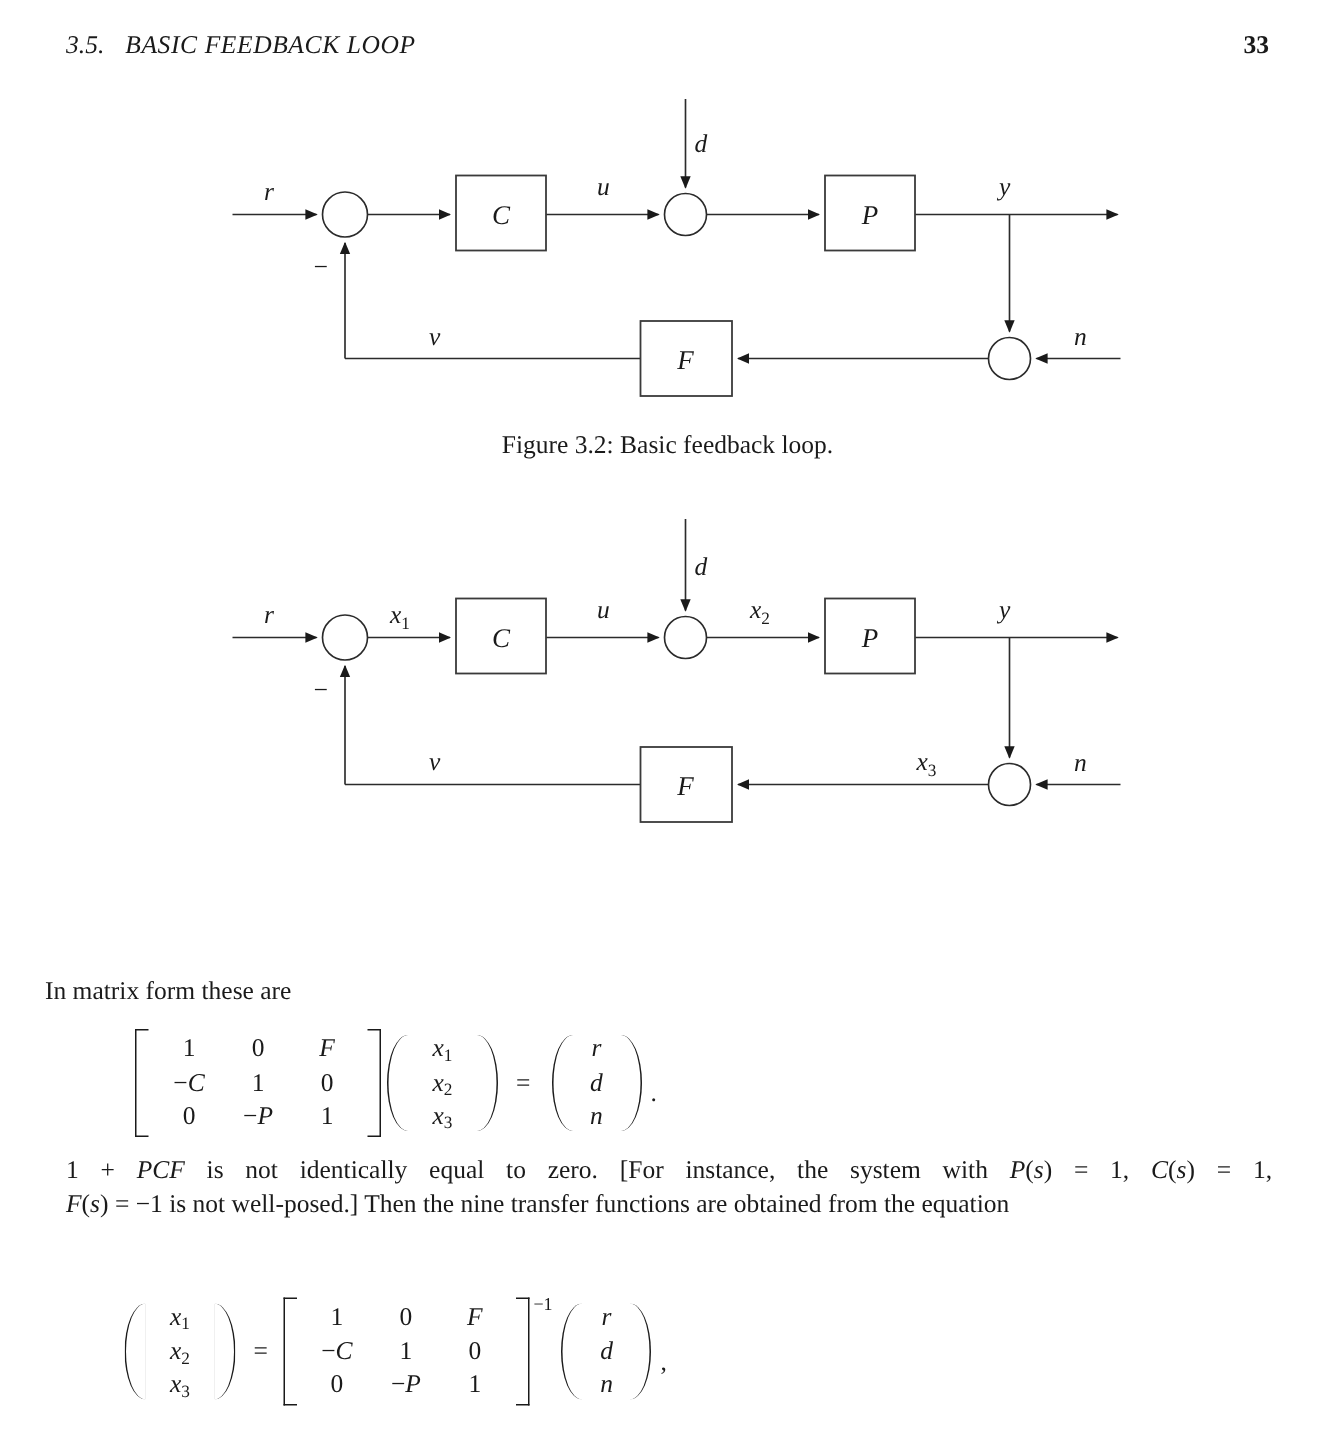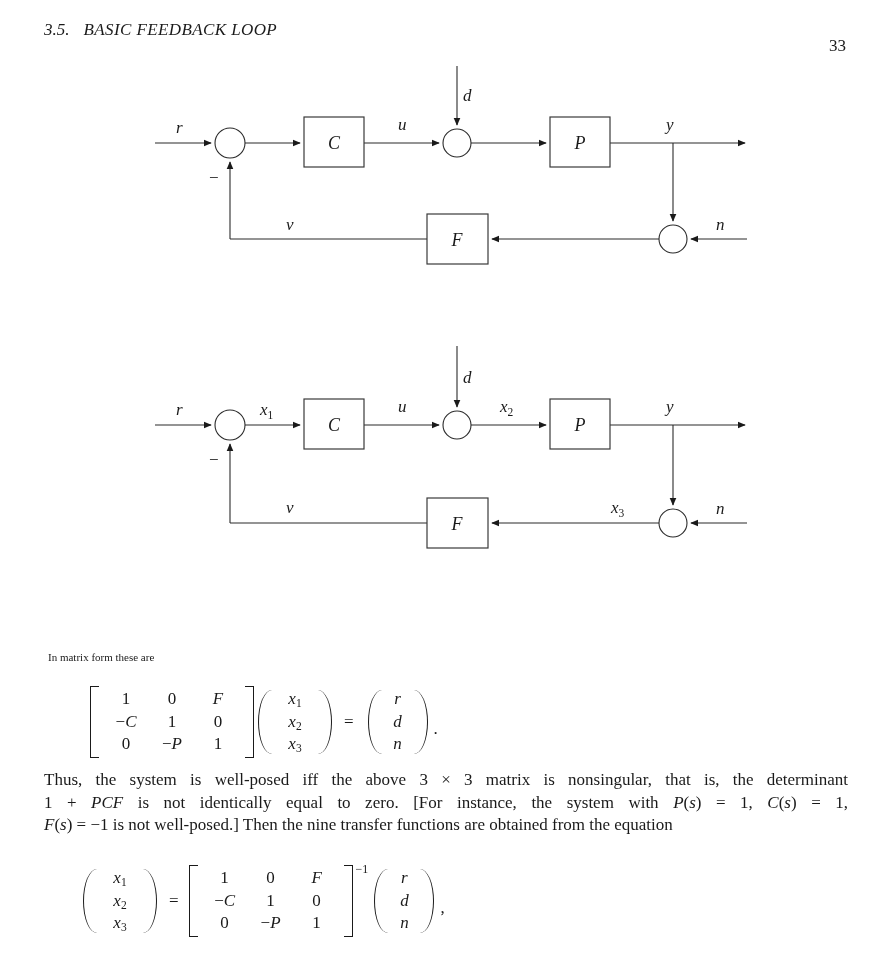--- a/index.html
+++ b/index.html
@@ -5,34 +5,34 @@
   html,body { margin:0; padding:0; background:#ffffff; }
   .canvas {
     position:relative; width:890px; height:956px; background:#ffffff;
     font-family:"Liberation Serif","DejaVu Serif",serif; color:#1a1a1a;
     overflow:hidden;
   }
   
   .header { position:absolute; left:44px; top:20px; right:44px; font-size:17px; }
   .header .sec, .header .ttl { font-style:italic; }
   .header .ttl { margin-left:14px; letter-spacing:0.4px; }
-  .pageno { position:absolute; right:0; top:16px; font-style:normal; }
+  .pageno { position:absolute; right:0; top:0; font-style:normal;font-weight:bold; }
 
   
   svg.fig { position:absolute; left:0; }
   .wire line { stroke:#2b2b2b; stroke-width:1.1; }
   .blk { fill:#ffffff; stroke:#3a3a3a; stroke-width:1.2; }
   .node { fill:#ffffff; stroke:#2b2b2b; stroke-width:1.1; }
   .ml { font:italic 17px "Liberation Serif","DejaVu Serif",serif; fill:#1a1a1a; }
   .bl { font:italic 18px "Liberation Serif","DejaVu Serif",serif; fill:#1a1a1a; text-anchor:middle; }
   .svgsub { font:normal 11.5px "Liberation Serif","DejaVu Serif",serif; font-style:normal; }
   .caption { position:absolute; left:0; width:890px; text-align:center; font-size:17px; }
 
   
-  .bodyline { position:absolute; left:48px; width:804px; font-size:11px; }
+  .bodyline { position:absolute; left:30px; width:804px; font-size:17px; }
   .para { position:absolute; left:44px; width:804px; top:769px; font-size:17px; line-height:22.6px; }
   .jl { text-align:justify; text-align-last:justify; }
   .jl-last { text-align:right; text-align-last:left; }
   .it { font-style:italic; }
   .sb { font-size:11.5px; vertical-align:-3px; }
 
   
   .eqn { position:absolute; display:flex; align-items:center; height:74px; font-size:17px; }
   .brk { align-self:center; width:8px; height:70px; border:1.3px solid #1a1a1a; }
   .brk.l { border-right:none; margin-right:2px; }
@@ -87,20 +87,21 @@
     <text class="ml" x="463" y="101">d</text>
     <text class="ml" x="398" y="130">u</text>
     <text class="ml" x="666" y="130">y</text>
     <text class="ml" x="716" y="230">n</text>
     <text class="ml" x="286" y="230">v</text>
     <text class="ml" x="208" y="183">−</text>
     <text class="bl" x="334" y="149">C</text>
     <text class="bl" x="580" y="149">P</text>
     <text class="bl" x="457" y="246">F</text>
   </svg>
+  <div class="caption" style="top:287px">Figure 3.2: Basic feedback loop.</div>
 
   <svg class="fig" style="top:338px" width="890" height="215" viewBox="0 338 890 215">
     <g class="wire">
       <line x1="457" y1="346" x2="457" y2="407" marker-end="url(#ah)"></line>
       <line x1="155" y1="425" x2="211" y2="425" marker-end="url(#ah)"></line>
       <line x1="245" y1="425" x2="300" y2="425" marker-end="url(#ah)"></line>
       <line x1="364" y1="425" x2="439" y2="425" marker-end="url(#ah)"></line>
       <line x1="471" y1="425" x2="546" y2="425" marker-end="url(#ah)"></line>
       <line x1="610" y1="425" x2="745" y2="425" marker-end="url(#ah)"></line>
       <line x1="673" y1="425" x2="673" y2="505" marker-end="url(#ah)"></line>
@@ -158,21 +159,20 @@
     <div class="vgrid narrow">
       <div class="mcell"><span class="it">r</span></div>
       <div class="mcell"><span class="it">d</span></div>
       <div class="mcell"><span class="it">n</span></div>
     </div>
     <div class="par r"></div>
     <div class="punct">.</div>
   </div>
 
   <div class="para">
-    <div class="jl"><span>Thus, the system is well-posed iff the above 3 × 3 matrix is nonsingular, that is, the determinant</span></div>
     <div class="jl"><span>1 + </span><span class="it">PCF</span><span> is not identically equal to zero. [For instance, the system with </span><span class="it">P</span><span>(</span><span class="it">s</span><span>) = 1, </span><span class="it">C</span><span>(</span><span class="it">s</span><span>) = 1,</span></div>
     <div class="jl-last"><span class="it">F</span><span>(</span><span class="it">s</span><span>) = −1 is not well-posed.] Then the nine transfer functions are obtained from the equation</span></div>
   </div>
 
   <div class="eqn" style="left:83px; top:864px;">
     <div class="par l" style="margin-left:0"></div>
     <div class="vgrid">
       <div class="mcell"><span class="it">x</span><span class="sb">1</span></div>
       <div class="mcell"><span class="it">x</span><span class="sb">2</span></div>
       <div class="mcell"><span class="it">x</span><span class="sb">3</span></div>

